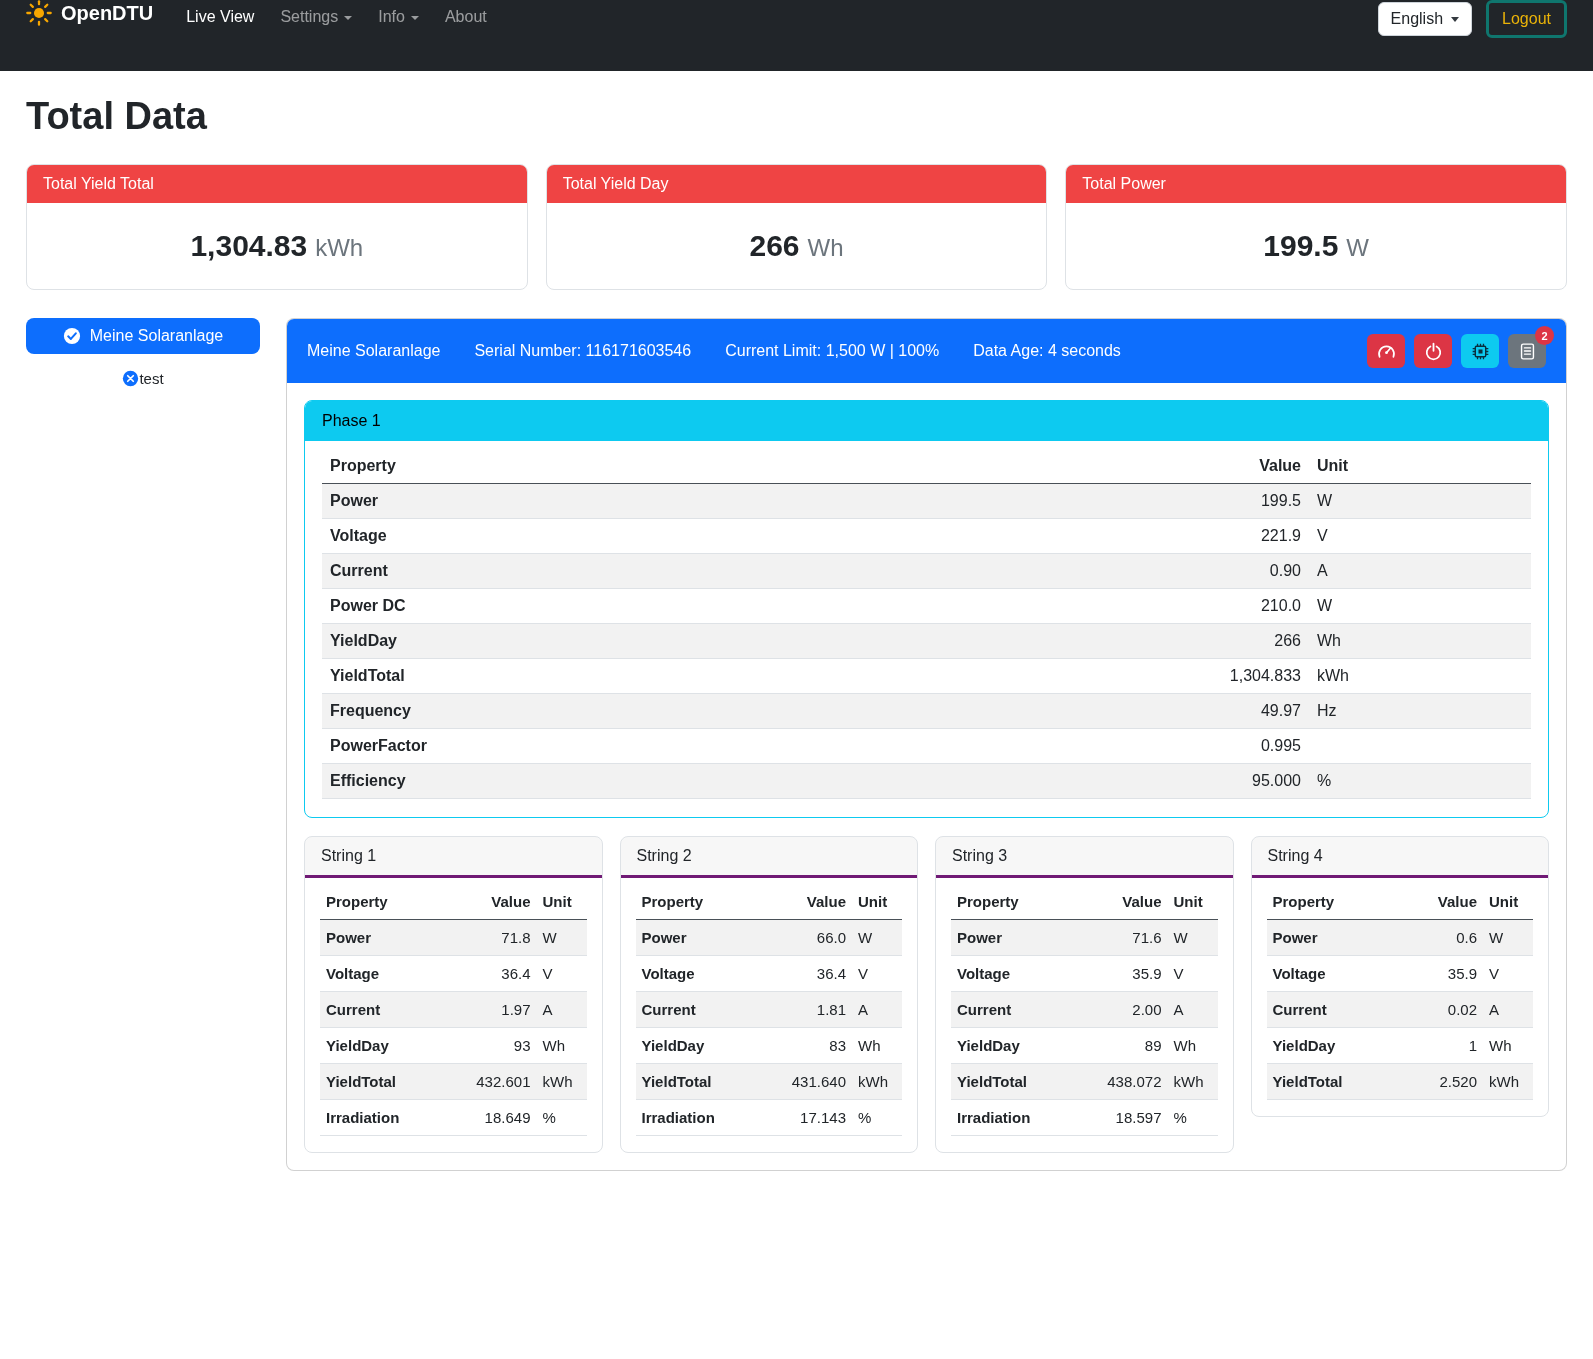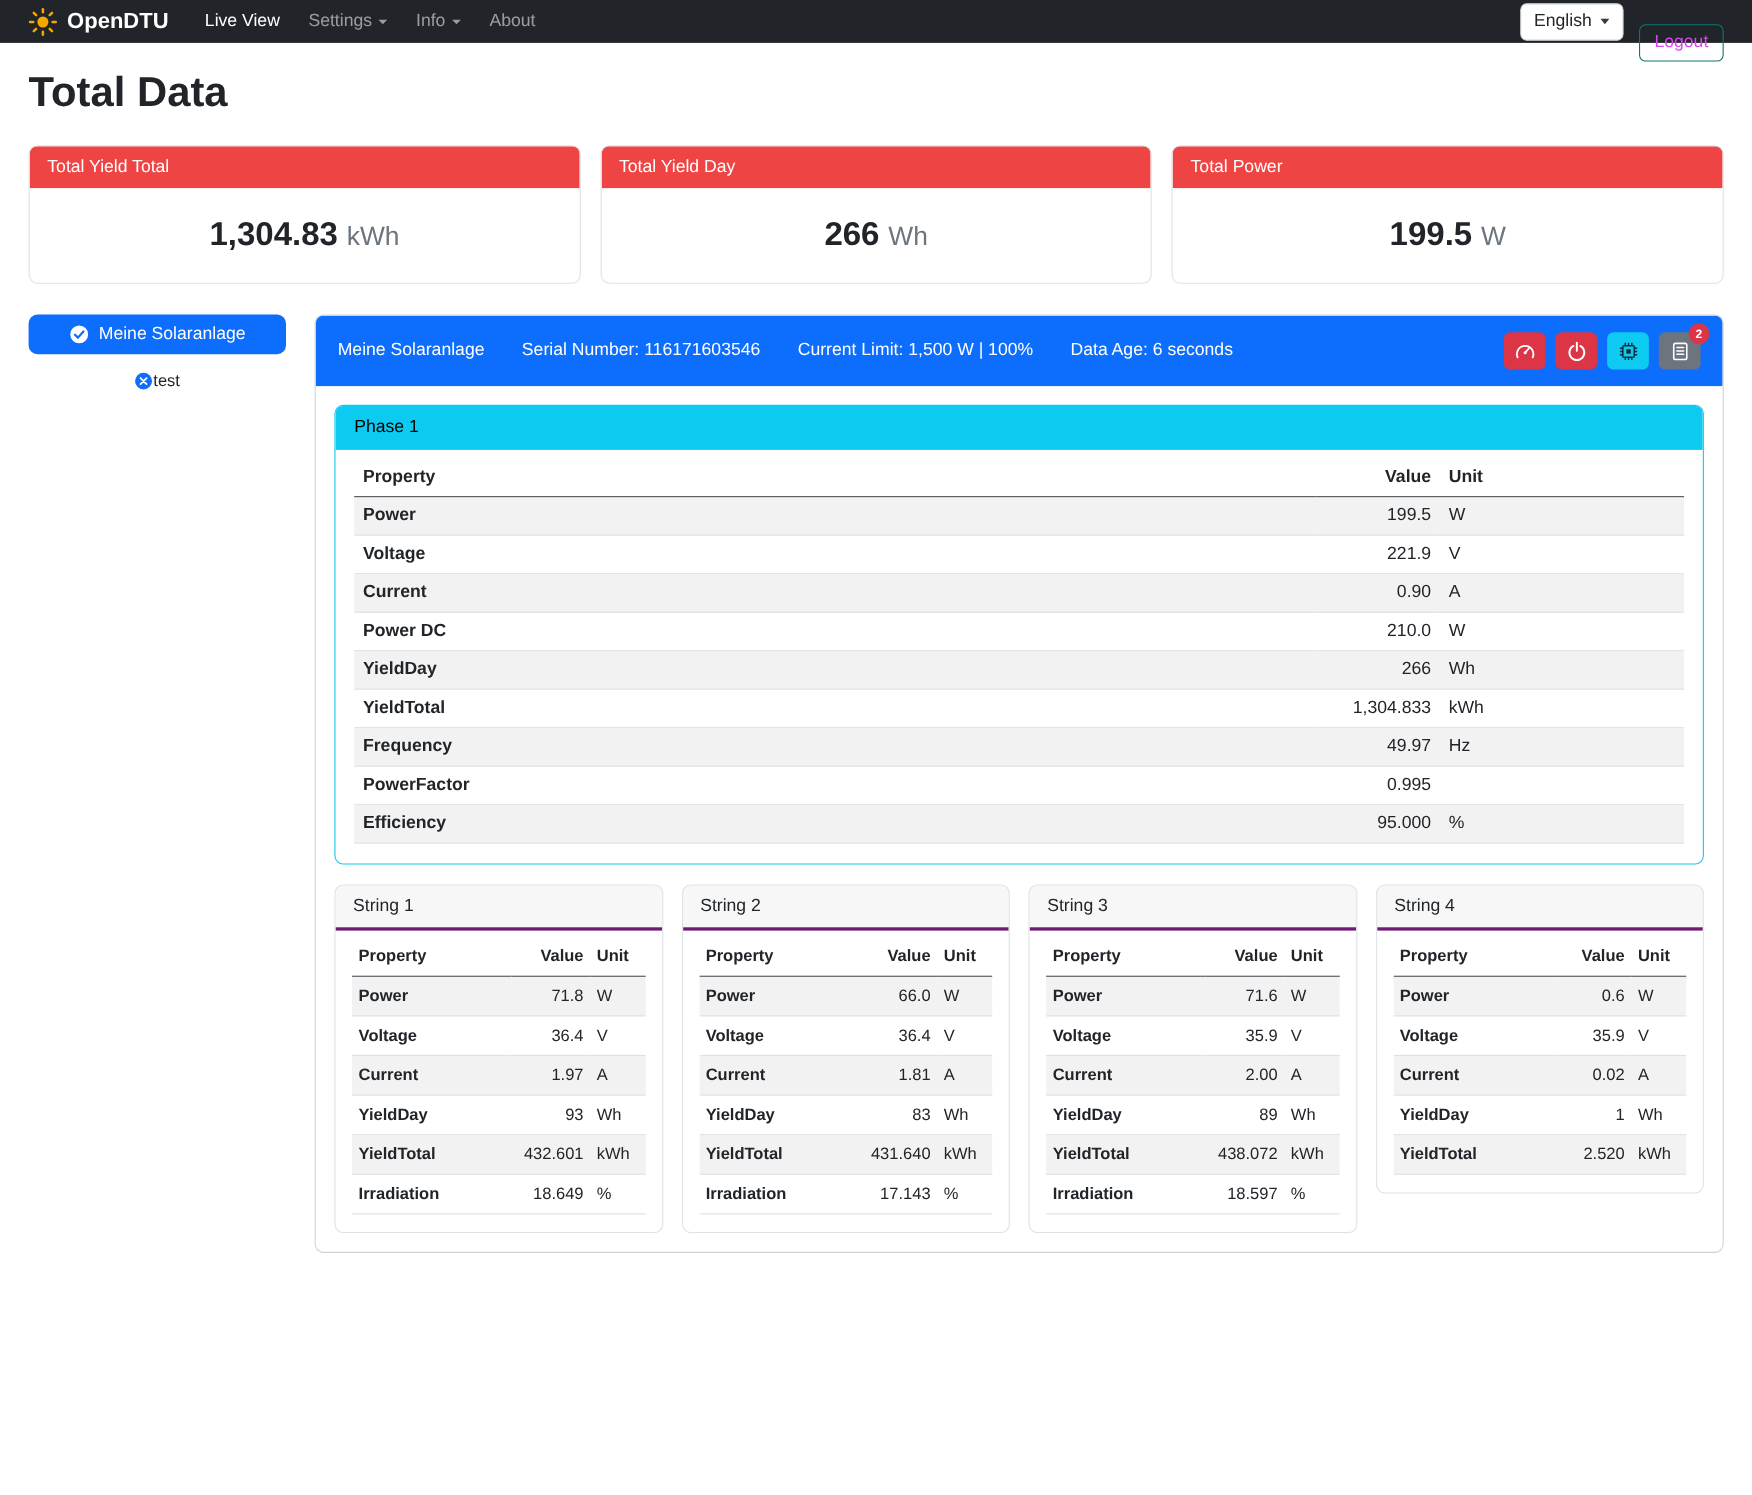--- a/index.html
+++ b/index.html
@@ -7,23 +7,23 @@
   body {
     font-family: "Liberation Sans", sans-serif;
     font-size: 16px;
     color: #212529;
     background: #fff;
   }
 
   
   .navbar {
     background: #212529;
-    height: 39px;
+    height: 71px;
     display: flex;
-    align-items: center;
+    align-items: flex-start;
     padding: 0 26px;
   }
   .brand {
     display: flex; align-items: center; gap: 9px;
     color: #fff; font-size: 20px; font-weight: 700;
     margin-right: 20px; cursor: pointer;
   }
   .nav-links { display: flex; list-style: none; align-items: center; }
   .nav-link {
     color: rgba(255,255,255,.55);
@@ -42,25 +42,24 @@
     padding: 7px 12px; border-radius: 6px; border: 1px solid #ced4da;
     display: flex; align-items: center; gap: 8px; cursor: pointer;
   }
   .select-caret {
     border-top: 5px solid #343a40;
     border-left: 4px solid transparent;
     border-right: 4px solid transparent;
     display: inline-block;
   }
   .logout-btn {
-    background: transparent; color: #d946ef;
-    border: 1px solid #0f766e; border-radius: 6px;
+    background: transparent; color: #eab308;
+    border: 3px solid #0f766e; border-radius: 6px;
     padding: 7px 13px; font-size: 16px; cursor: pointer;
     font-family: "Liberation Sans", sans-serif;
-    margin-top: 38px;
   }
 
   
   .container { padding: 6px 26px 28px; }
   h1 { font-size: 38px; font-weight: 700; margin: 18px 0 26px; }
 
   .summary-grid { display: grid; grid-template-columns: repeat(3,1fr); gap: 18px; }
   .card { border: 1px solid #dee2e6; border-radius: 8px; overflow: hidden; background: #fff; }
   .card-header-success { background: #ef4444; color: #fff; padding: 10px 16px; }
   .summary-body { padding: 26px 16px; text-align: center; }
@@ -227,21 +226,21 @@
         </span>
         <span>test</span>
       </div>
     </aside>
 
     <section class="panel">
       <header class="panel-header">
         <span>Meine Solaranlage</span>
         <span>Serial Number: 116171603546</span>
         <span>Current Limit: 1,500 W | 100%</span>
-        <span>Data Age: 6 seconds</span>
+        <span>Data Age: 4 seconds</span>
         <div class="icon-btns">
           <button class="icon-btn danger">
             <span style="display:flex">
               <svg viewBox="0 0 16 16" width="19" height="19">
                 <path d="M2.2 12.5 a6.3 6.3 0 1 1 11.6 0" fill="none" stroke="#fff" stroke-width="1.4" stroke-linecap="round"></path>
                 <line x1="8" y1="9" x2="11.4" y2="5" stroke="#fff" stroke-width="1.4" stroke-linecap="round"></line>
                 <circle cx="8" cy="9" r="1.2" fill="#fff"></circle>
               </svg>
             </span>
           </button>

